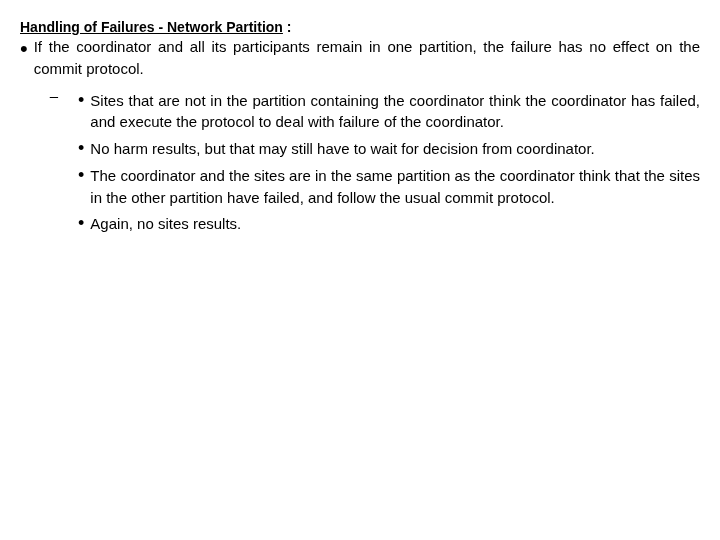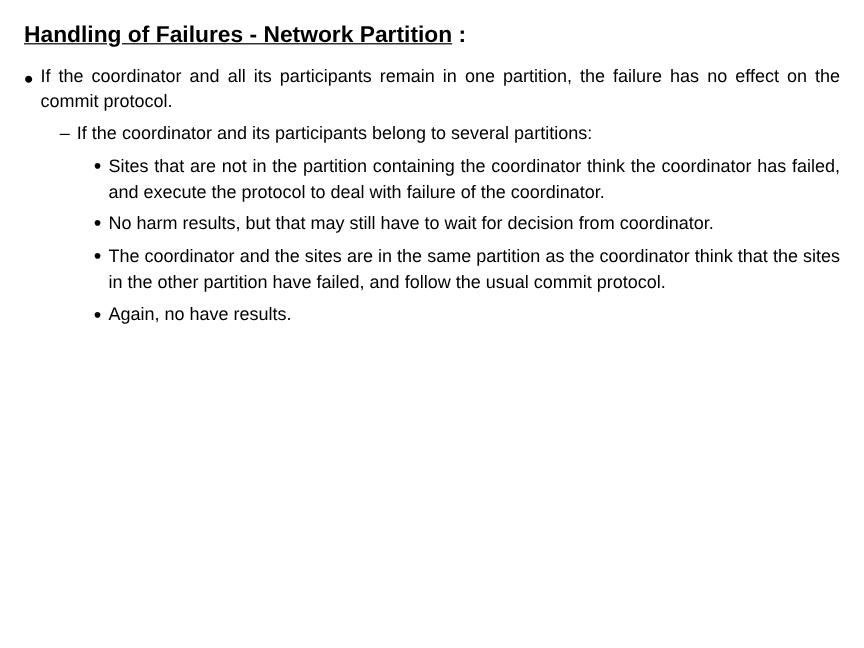--- a/index.html
+++ b/index.html
@@ -14,23 +14,22 @@
       background: #ffffff;
       font-family: Arial, sans-serif;
       font-size: 15px;
       line-height: 1.45;
       color: #000000;
       padding: 18px 20px 18px 20px;
       overflow: hidden;
     }
 
     .page-title {
-      font-size: 19px;
+      font-size: 14px;
       font-weight: bold;
-      margin-bottom: 10px;
       line-height: 1.3;
     }
 
     .underline {
       text-decoration: underline;
     }
 
     .main-list {
       list-style: none;
       padding-left: 0;
@@ -111,38 +110,37 @@
 <ul class="main-list">
   <li>
     <span class="bullet-main">•</span>
     <div class="main-text">
       <span>If the coordinator and all its participants remain in one partition, the failure has no effect on the commit protocol.</span>
 
       <ul class="sub-list">
         <li>
           <span class="dash">–</span>
           <div class="sub-text">
-            <span>If the coordinator and its participants belong to several partitions:</span>
 
             <ul class="sub-sub-list">
               <li>
                 <span class="bullet-small">•</span>
                 <span class="sub-sub-text">Sites that are not in the partition containing the coordinator think the coordinator has failed, and execute the protocol to deal with failure of the coordinator.</span>
               </li>
               <li>
                 <span class="bullet-small">•</span>
                 <span class="sub-sub-text">No harm results, but that may still have to wait for decision from coordinator.</span>
               </li>
               <li>
                 <span class="bullet-small">•</span>
                 <span class="sub-sub-text">The coordinator and the sites are in the same partition as the coordinator think that the sites in the other partition have failed, and follow the usual commit protocol.</span>
               </li>
               <li>
                 <span class="bullet-small">•</span>
-                <span class="sub-sub-text">Again, no have results.</span>
+                <span class="sub-sub-text">Again, no sites results.</span>
               </li>
             </ul>
           </div>
         </li>
       </ul>
     </div>
   </li>
 </ul>
 
 </body></html>

